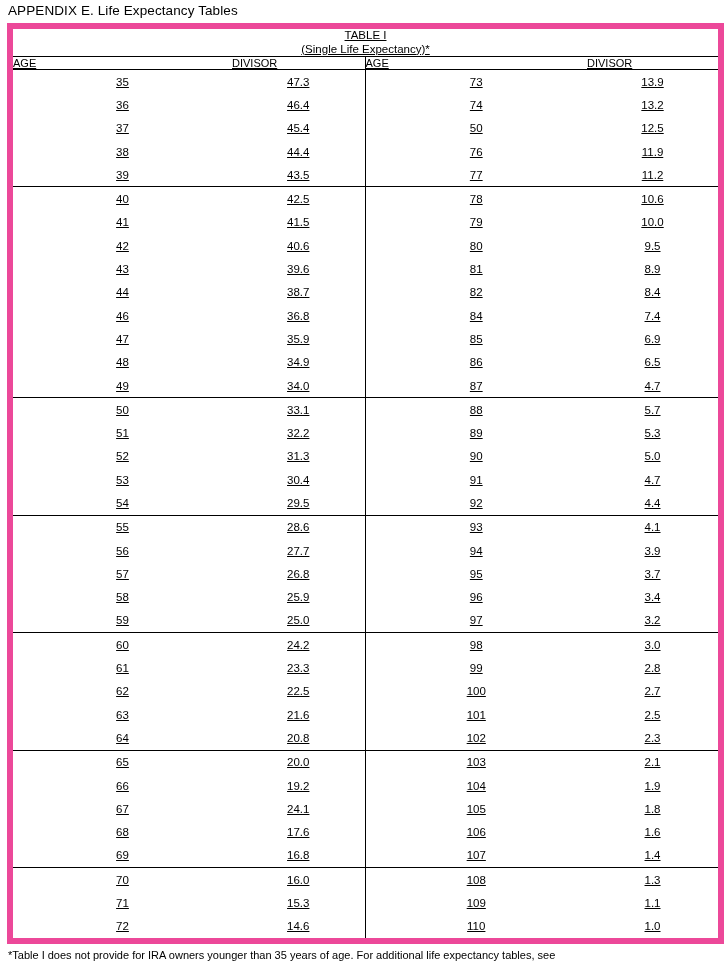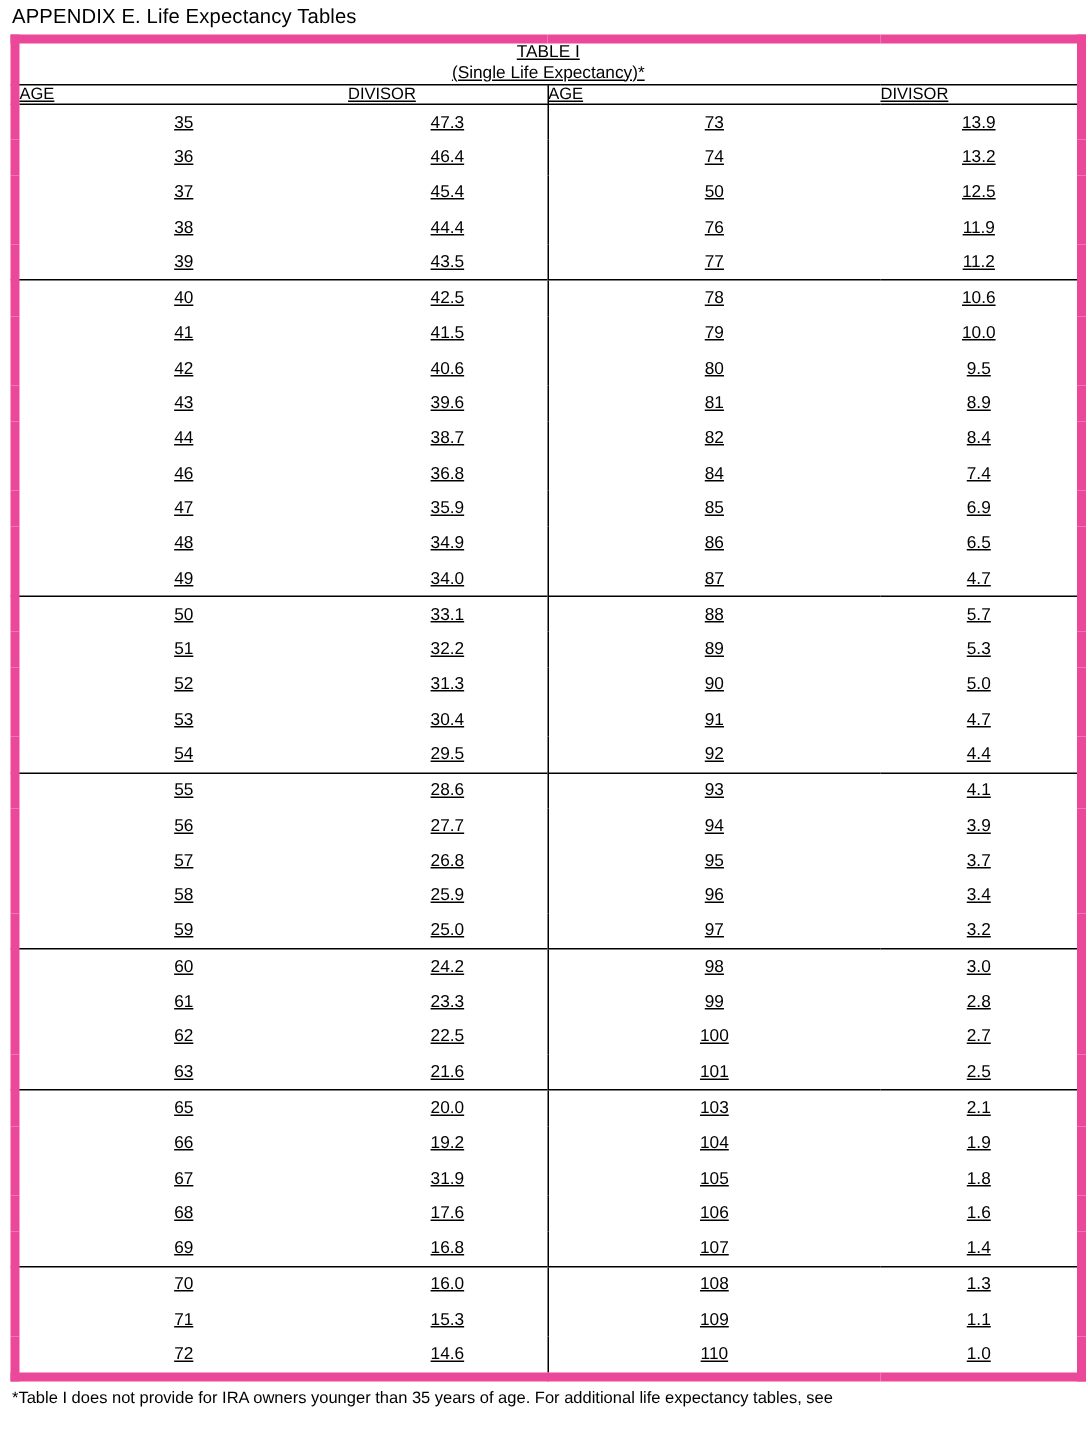--- a/index.html
+++ b/index.html
@@ -272,35 +272,41 @@
           <td class="data vline">22.5</td>
           <td class="data">100</td>
           <td class="data">2.7</td>
         </tr>
         <tr>
           <td class="data">63</td>
           <td class="data vline">21.6</td>
           <td class="data">101</td>
           <td class="data">2.5</td>
         </tr>
+        <tr>
+          <td class="data">64</td>
+          <td class="data vline">20.8</td>
+          <td class="data">102</td>
+          <td class="data">2.3</td>
+        </tr>
         <tr class="group-start">
           <td class="data">65</td>
           <td class="data vline">20.0</td>
           <td class="data">103</td>
           <td class="data">2.1</td>
         </tr>
         <tr>
           <td class="data">66</td>
           <td class="data vline">19.2</td>
           <td class="data">104</td>
           <td class="data">1.9</td>
         </tr>
         <tr>
           <td class="data">67</td>
-          <td class="data vline">31.9</td>
+          <td class="data vline">24.1</td>
           <td class="data">105</td>
           <td class="data">1.8</td>
         </tr>
         <tr>
           <td class="data">68</td>
           <td class="data vline">17.6</td>
           <td class="data">106</td>
           <td class="data">1.6</td>
         </tr>
         <tr>

